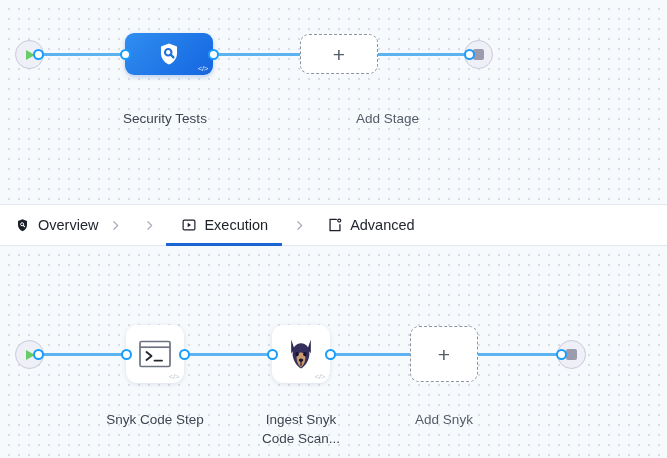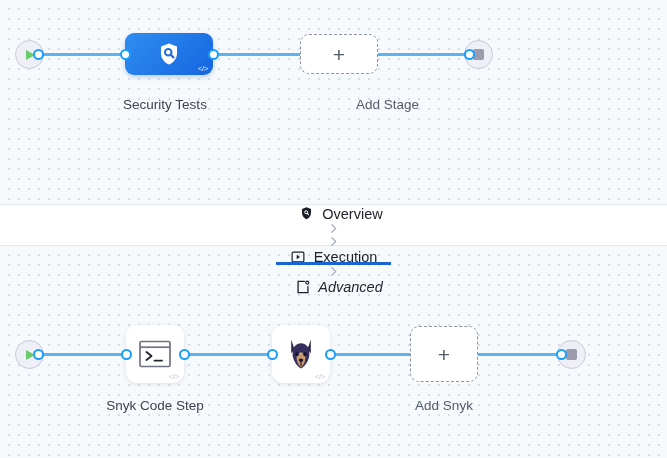--- a/index.html
+++ b/index.html
@@ -84,29 +84,30 @@
   .step-node .ico {
     position: absolute; left: 0; right: 0; top: 50%; transform: translateY(-50%);
     display: flex; align-items: center; justify-content: center;
   }
 
   
   .caption {
     position: absolute; text-align: center;
     font-size: 13.5px; color: #3e4450; line-height: 19px;
     white-space: pre-line;
+    margin-top: 14px;
   }
   .caption.muted { color: #555c69; }
 
   
   #tabbar {
     position: absolute; left: 0; top: 204px; width: 667px; height: 42px;
     background: #ffffff;
     border-top: 1px solid #e3e8ef; border-bottom: 1px solid #e3e8ef;
-    display: flex; align-items: center; z-index: 10; flex-direction: column;
+    display: flex; align-items: center; z-index: 10;
   }
   .tab {
     display: flex; align-items: center; gap: 7px;
     height: 42px; position: relative; cursor: pointer;
   }
   .tab-label { font-size: 14.5px; color: #22262e; }
   .tab.accent .tab-label { color: #2d77e0; }
   .tab.active .tab-label { color: #1c2027; }
   .tab.active::after {
     content: ""; position: absolute; left: 0; right: 0; bottom: 0;
@@ -194,21 +195,21 @@
       </span>
       <span class="tab-label">Execution</span>
     </div>
 
     <div class="chev">
       <svg width="13" height="13" viewBox="0 0 24 24" aria-hidden="true">
         <path d="M9 5l7 7-7 7" fill="none" stroke="#a8b0bd" stroke-width="2.2" stroke-linecap="round" stroke-linejoin="round"></path>
       </svg>
     </div>
 
-    <div class="tab" style="margin-left:10px;font-style:italic;">
+    <div class="tab" style="margin-left:10px;">
       <span class="tab-ico">
         <svg width="16" height="16" viewBox="0 0 24 24" aria-hidden="true">
           <path d="M14 3.6H4.6v16.8h14.8V11.4" fill="none" stroke="#1b1f27" stroke-width="1.9" stroke-linecap="round"></path>
           <circle cx="18.4" cy="5.4" r="2.3" fill="none" stroke="#1b1f27" stroke-width="1.8"></circle>
         </svg>
       </span>
       <span class="tab-label">Advanced</span>
     </div>
   </div>
 
@@ -249,20 +250,22 @@
           <ellipse cx="11.1" cy="17.2" rx="1.7" ry="2.1" fill="#17142e"></ellipse>
           <ellipse cx="18.9" cy="17.2" rx="1.7" ry="2.1" fill="#17142e"></ellipse>
           <path d="M15 21.4c-1.3 0-2.2.8-2.2 1.7 0 1 1 1.8 2.2 1.8s2.2-.8 2.2-1.8c0-.9-.9-1.7-2.2-1.7z" fill="#17142e"></path>
           <path d="M15 25.4v3.2" stroke="#17142e" stroke-width="1.1" stroke-linecap="round"></path>
         </svg>
       </div>
       <span class="code-badge dark">&lt;/&gt;</span>
     </div>
     <div class="cdot" style="left:267px; top:103px;"></div>
     <div class="cdot" style="left:325px; top:103px;"></div>
+    <div class="caption" style="left:241px; top:150px; width:120px;">Ingest Snyk
+Code Scan...</div>
 
     <div class="add-node" style="left:410px; top:80px; width:68px; height:56px;">
       <span class="plus">+</span>
     </div>
     <div class="caption muted" style="left:364px; top:150px; width:160px;">Add Snyk</div>
 
     <div class="cdot" style="left:556px; top:103px;"></div>
     <div class="endpoint" style="left:557px; top:94px;">
       <div class="stop-sq"></div>
     </div>

